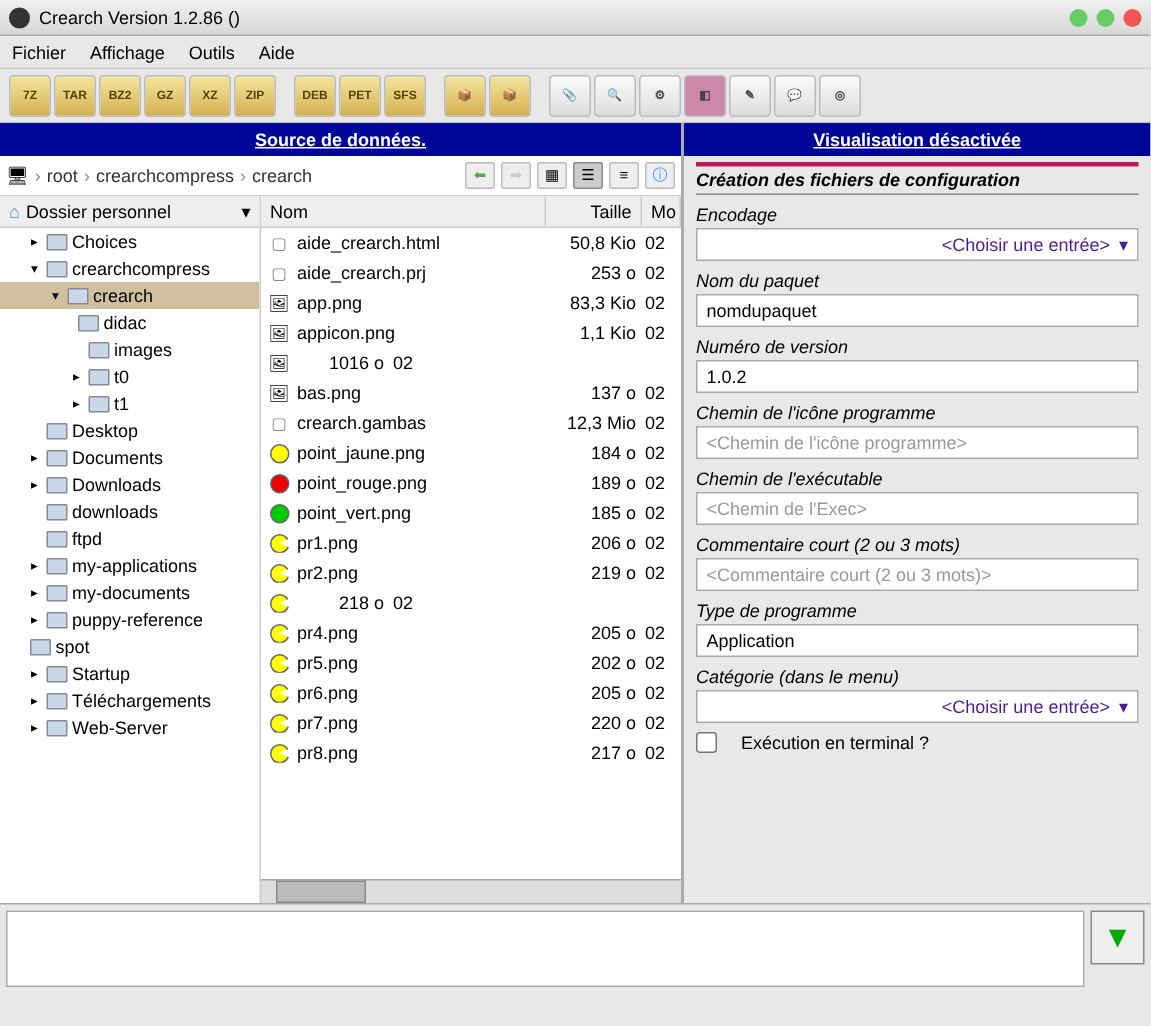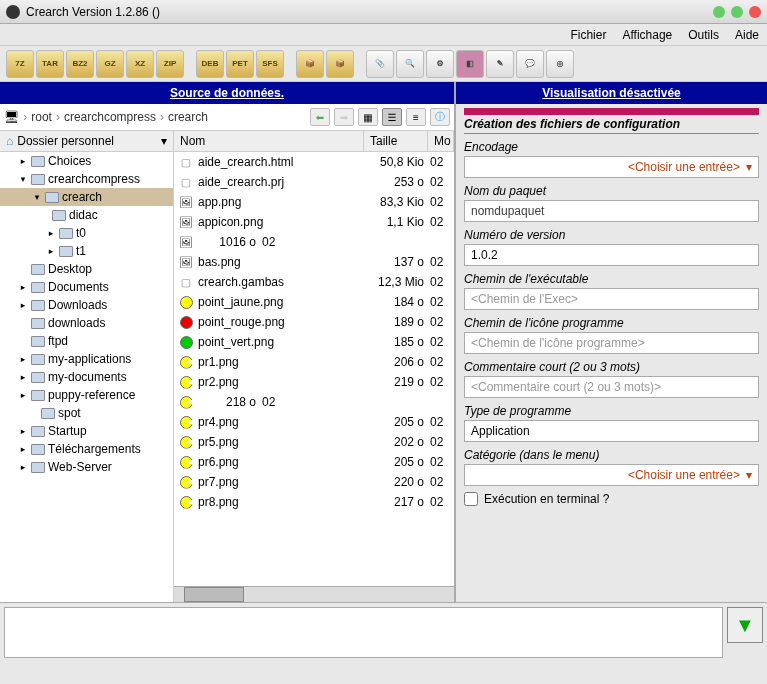--- a/index.html
+++ b/index.html
@@ -1,21 +1,21 @@
 <!DOCTYPE html>
 <html><head>
 <meta charset="utf-8">
 <style>
 * { box-sizing: border-box; margin: 0; padding: 0; font-family: sans-serif; font-size: 12px; }
 body { background: #e8e8e8; width: 767px; height: 684px; overflow: hidden; }
 .titlebar { background: linear-gradient(#f0f0f0,#d8d8d8); height: 24px; display: flex; align-items: center; padding: 0 6px; border-bottom: 1px solid #aaa; }
 .titlebar .icon { width: 14px; height: 14px; background: #333; border-radius: 50%; margin-right: 6px; }
 .titlebar .title { flex: 1; }
 .titlebar .wbtn { width: 12px; height: 12px; border-radius: 50%; margin-left: 6px; }
-.menubar { background: #e8e8e8; height: 22px; display: flex; align-items: center; padding: 0 8px; gap: 16px; border-bottom: 1px solid #ccc; justify-content: flex-end; }
+.menubar { background: #e8e8e8; height: 22px; display: flex; align-items: center; padding: 0 8px; gap: 16px; border-bottom: 1px solid #ccc; }
 .menubar span { cursor: default; }
 .toolbar { background: #e8e8e8; height: 36px; display: flex; align-items: center; padding: 2px 6px; gap: 2px; border-bottom: 1px solid #ccc; }
 .tbtn { width: 28px; height: 28px; border: 1px solid #bbb; background: linear-gradient(#fafafa,#ddd); border-radius: 3px; display: flex; align-items: center; justify-content: center; font-size: 8px; font-weight: bold; color: #444; }
 .tbtn.box { background: linear-gradient(#f5e6a0,#d4b050); color: #5a4000; }
 .sep { width: 8px; }
 .content { display: flex; height: 520px; }
 .left { width: 456px; display: flex; flex-direction: column; border-right: 2px solid #aaa; }
 .right { flex: 1; display: flex; flex-direction: column; justify-content: space-between; }
 .panetitle { background: #000698; color: #fff; text-align: center; font-weight: bold; padding: 4px; text-decoration: underline; }
 .pathbar { display: flex; align-items: center; padding: 4px; gap: 4px; background: #fff; border-bottom: 1px solid #ccc; }
@@ -36,27 +36,27 @@
 .flhead { display: flex; background: #eee; border-bottom: 1px solid #ccc; }
 .flhead .col { padding: 3px 6px; border-right: 1px solid #ccc; }
 .flbody { flex: 1; overflow-y: auto; }
 .flrow { display: flex; padding: 2px 4px; align-items: center; }
 .flrow .icon { width: 16px; height: 16px; margin-right: 4px; display: flex; align-items: center; justify-content: center; }
 .flrow .name { flex: 1; }
 .flrow .size { width: 64px; text-align: right; padding-right: 6px; }
 .flrow .mod { width: 20px; }
 .circ { width: 13px; height: 13px; border-radius: 50%; border: 1px solid #666; }
 .form { padding: 4px 8px; overflow-y: auto; flex: 1; }
-.formtitle { font-weight: bold; font-style: italic; padding: 2px 0; border-top: 7px solid #be185d; border-bottom: 1px solid #888; margin-bottom: 6px; }
+.formtitle { font-weight: bold; font-style: italic; padding: 2px 0; border-top: 3px solid #be185d; border-bottom: 1px solid #888; margin-bottom: 6px; }
 .field { margin-bottom: 6px; }
 .field label { font-style: italic; display: block; margin-bottom: 2px; }
 .field input, .field .combo { width: 100%; padding: 3px 6px; border: 1px solid #aaa; background: #fff; }
-.field .combo { display: flex; justify-content: flex-end; align-items: center; color: #c2410c; }
+.field .combo { display: flex; justify-content: flex-end; align-items: center; color: #4c1d95; }
 .field input::placeholder { color: #999; }
-.cbox { display: flex; align-items: center; gap: 6px; margin-top: 4px; }
+.cbox { display: flex; align-items: center; gap: 16px; margin-top: 4px; }
 .cbox input { width: 14px; height: 14px; }
 .bottom { height: 60px; background: #e8e8e8; border-top: 1px solid #aaa; padding: 4px; display: flex; gap: 4px; }
 .bottom textarea { flex: 1; border: 1px solid #aaa; resize: none; }
 .gobtn { width: 36px; height: 36px; border: 1px solid #888; background: #eee; display: flex; align-items: center; justify-content: center; color: #0a0; font-size: 20px; }
 .hscroll { height: 16px; background: #ddd; border-top: 1px solid #aaa; display:flex; }
 .hscroll .thumb { width: 60px; background: #bbb; border: 1px solid #888; margin-left: 10px; }
 </style>
 </head>
 <body>
 
@@ -144,20 +144,25 @@
               <span class="arrow">▾</span>
               <span class="fld"></span>
               <span>crearch</span>
             </div>
             <div class="treenode" style="padding-left: 39px;">
               <span class="arrow"></span>
               <span class="fld"></span>
               <span>didac</span>
             </div>
             <div class="treenode" style="padding-left: 46px;">
+              <span class="arrow"></span>
+              <span class="fld"></span>
+              <span>images</span>
+            </div>
+            <div class="treenode" style="padding-left: 46px;">
               <span class="arrow">▸</span>
               <span class="fld"></span>
               <span>t0</span>
             </div>
             <div class="treenode" style="padding-left: 46px;">
               <span class="arrow">▸</span>
               <span class="fld"></span>
               <span>t1</span>
             </div>
             <div class="treenode" style="padding-left: 18px;">
@@ -193,21 +198,21 @@
             <div class="treenode" style="padding-left: 18px;">
               <span class="arrow">▸</span>
               <span class="fld"></span>
               <span>my-documents</span>
             </div>
             <div class="treenode" style="padding-left: 18px;">
               <span class="arrow">▸</span>
               <span class="fld"></span>
               <span>puppy-reference</span>
             </div>
-            <div class="treenode" style="padding-left: 28px;">
+            <div class="treenode" style="padding-left: 7px;">
               <span class="arrow"></span>
               <span class="fld"></span>
               <span>spot</span>
             </div>
             <div class="treenode" style="padding-left: 18px;">
               <span class="arrow">▸</span>
               <span class="fld"></span>
               <span>Startup</span>
             </div>
             <div class="treenode" style="padding-left: 18px;">
@@ -218,21 +223,21 @@
             <div class="treenode" style="padding-left: 18px;">
               <span class="arrow">▸</span>
               <span class="fld"></span>
               <span>Web-Server</span>
             </div>
           </div>
       </div>
       <div class="filelist">
         <div class="flhead">
           <div class="col" style="flex:1">Nom</div>
-          <div class="col" style="width:64px;">Taille</div>
+          <div class="col" style="width:64px;text-align:right">Taille</div>
           <div class="col" style="width:26px">Mo</div>
         </div>
         <div class="flbody" id="fl-body">
             <div class="flrow">
               <div class="icon">
                 <span style="font-size:11px;color:#888">▢</span>
               </div>
               <div class="name">aide_crearch.html</div>
               <div class="size">50,8 Kio</div>
               <div class="mod">02</div>
@@ -383,27 +388,27 @@
     <div class="form">
       <div class="formtitle">Création des fichiers de configuration</div>
       <div class="field">
           <label>Encodage</label>
         <div class="combo">
             <span>&lt;Choisir une entrée&gt;</span>
             <span style="margin-left:6px">▾</span>
           </div>
         </div>
       <div class="field"><label>Nom du paquet</label>
-        <input style="color: #404040;" value="nomdupaquet"></div>
+        <input style="color: #000000;" value="nomdupaquet"></div>
       <div class="field"><label>Numéro de version</label>
         <input value="1.0.2" style=""></div>
+      <div class="field"><label>Chemin de l'icône programme</label>
+        <input placeholder="&lt;Chemin de l'icône programme&gt;" style=""></div>
       <div class="field"><label>Chemin de l'exécutable</label>
         <input placeholder="&lt;Chemin de l'Exec&gt;" style=""></div>
-      <div class="field"><label>Chemin de l'icône programme</label>
-        <input placeholder="&lt;Chemin de l'icône programme&gt;" style=""></div>
       <div class="field"><label>Commentaire court (2 ou 3 mots)</label>
         <input placeholder="&lt;Commentaire court (2 ou 3 mots)&gt;" style=""></div>
       <div class="field"><label>Type de programme</label>
         <input value="Application" style=""></div>
       <div class="field">
           <label>Catégorie (dans le menu)</label>
         <div class="combo">
             <span>&lt;Choisir une entrée&gt;</span>
             <span style="margin-left:6px">▾</span>
           </div>

